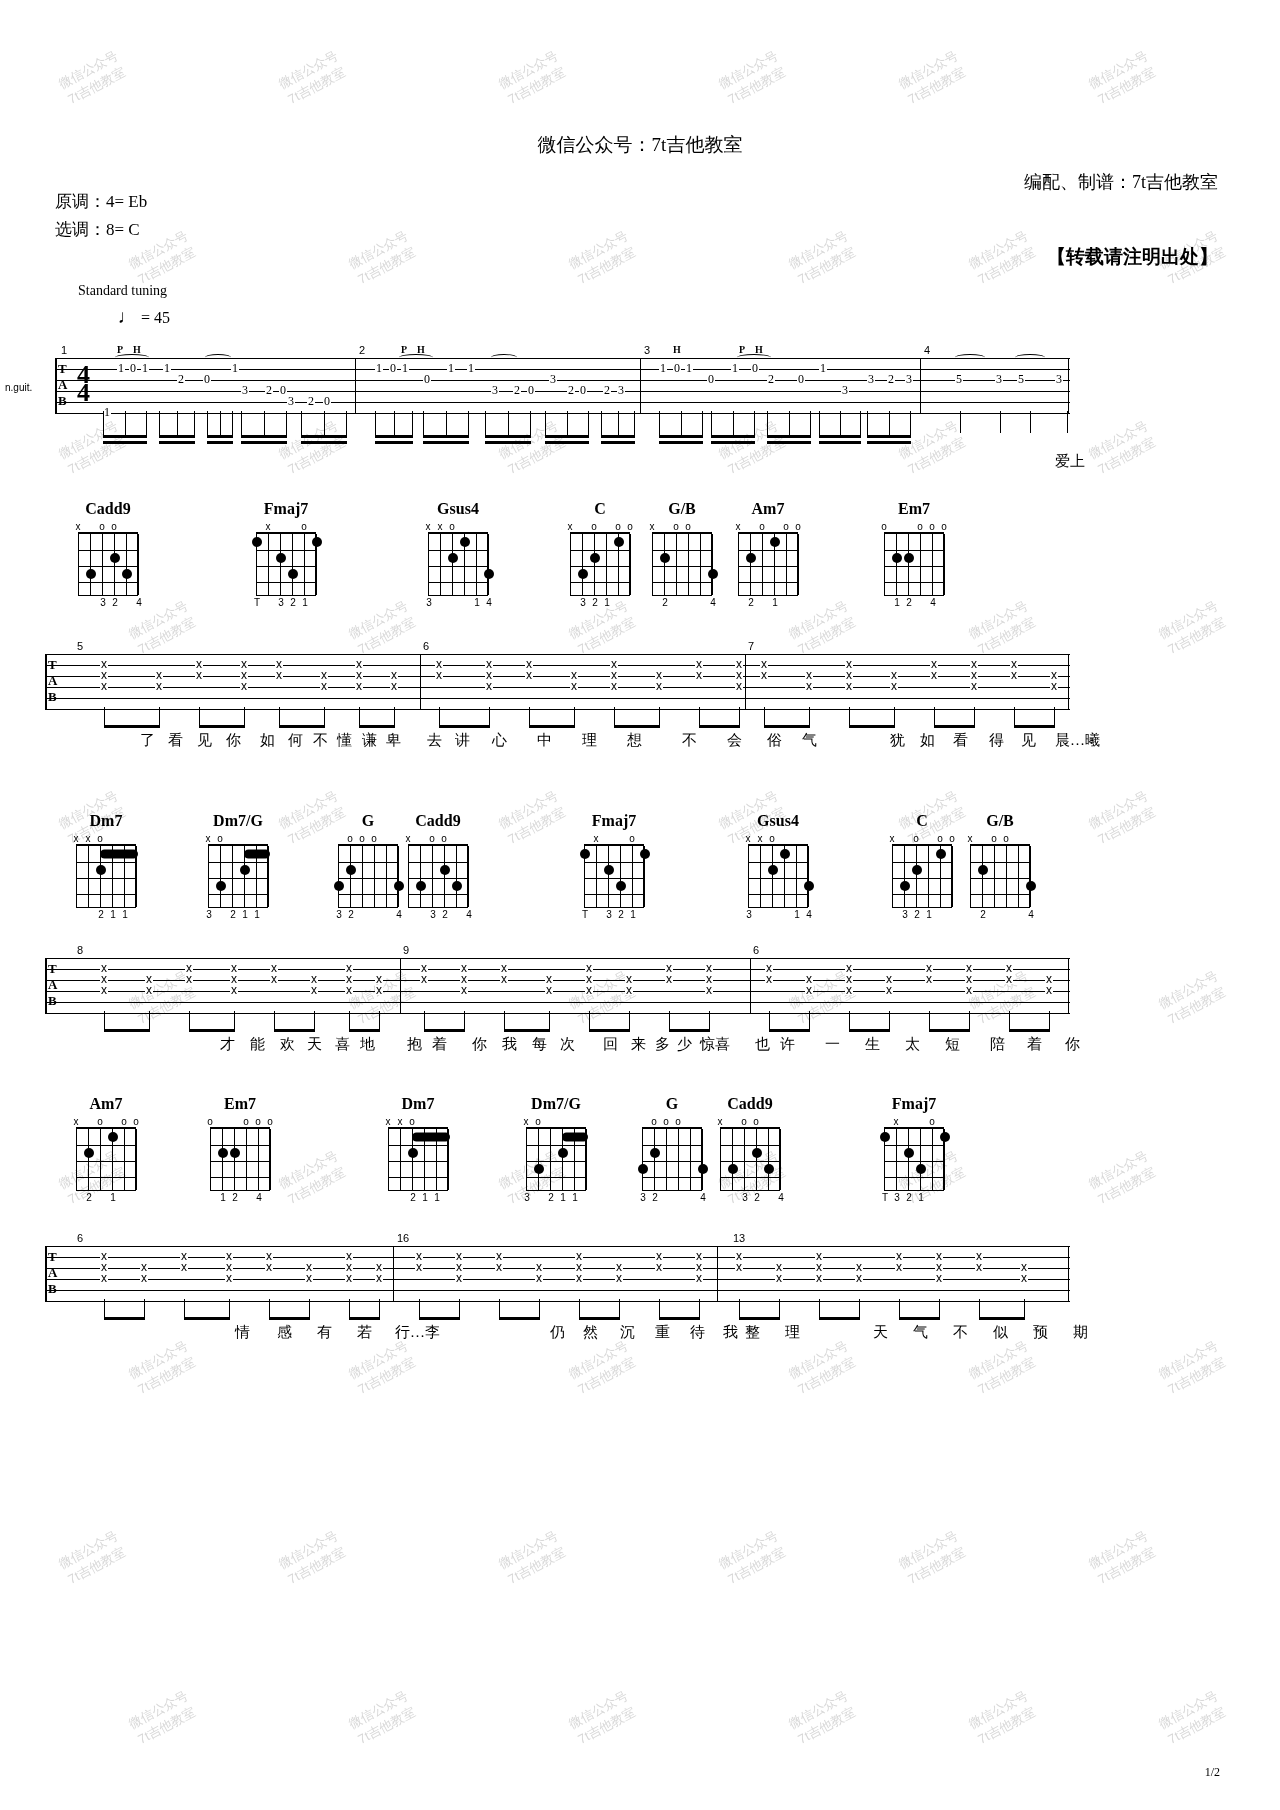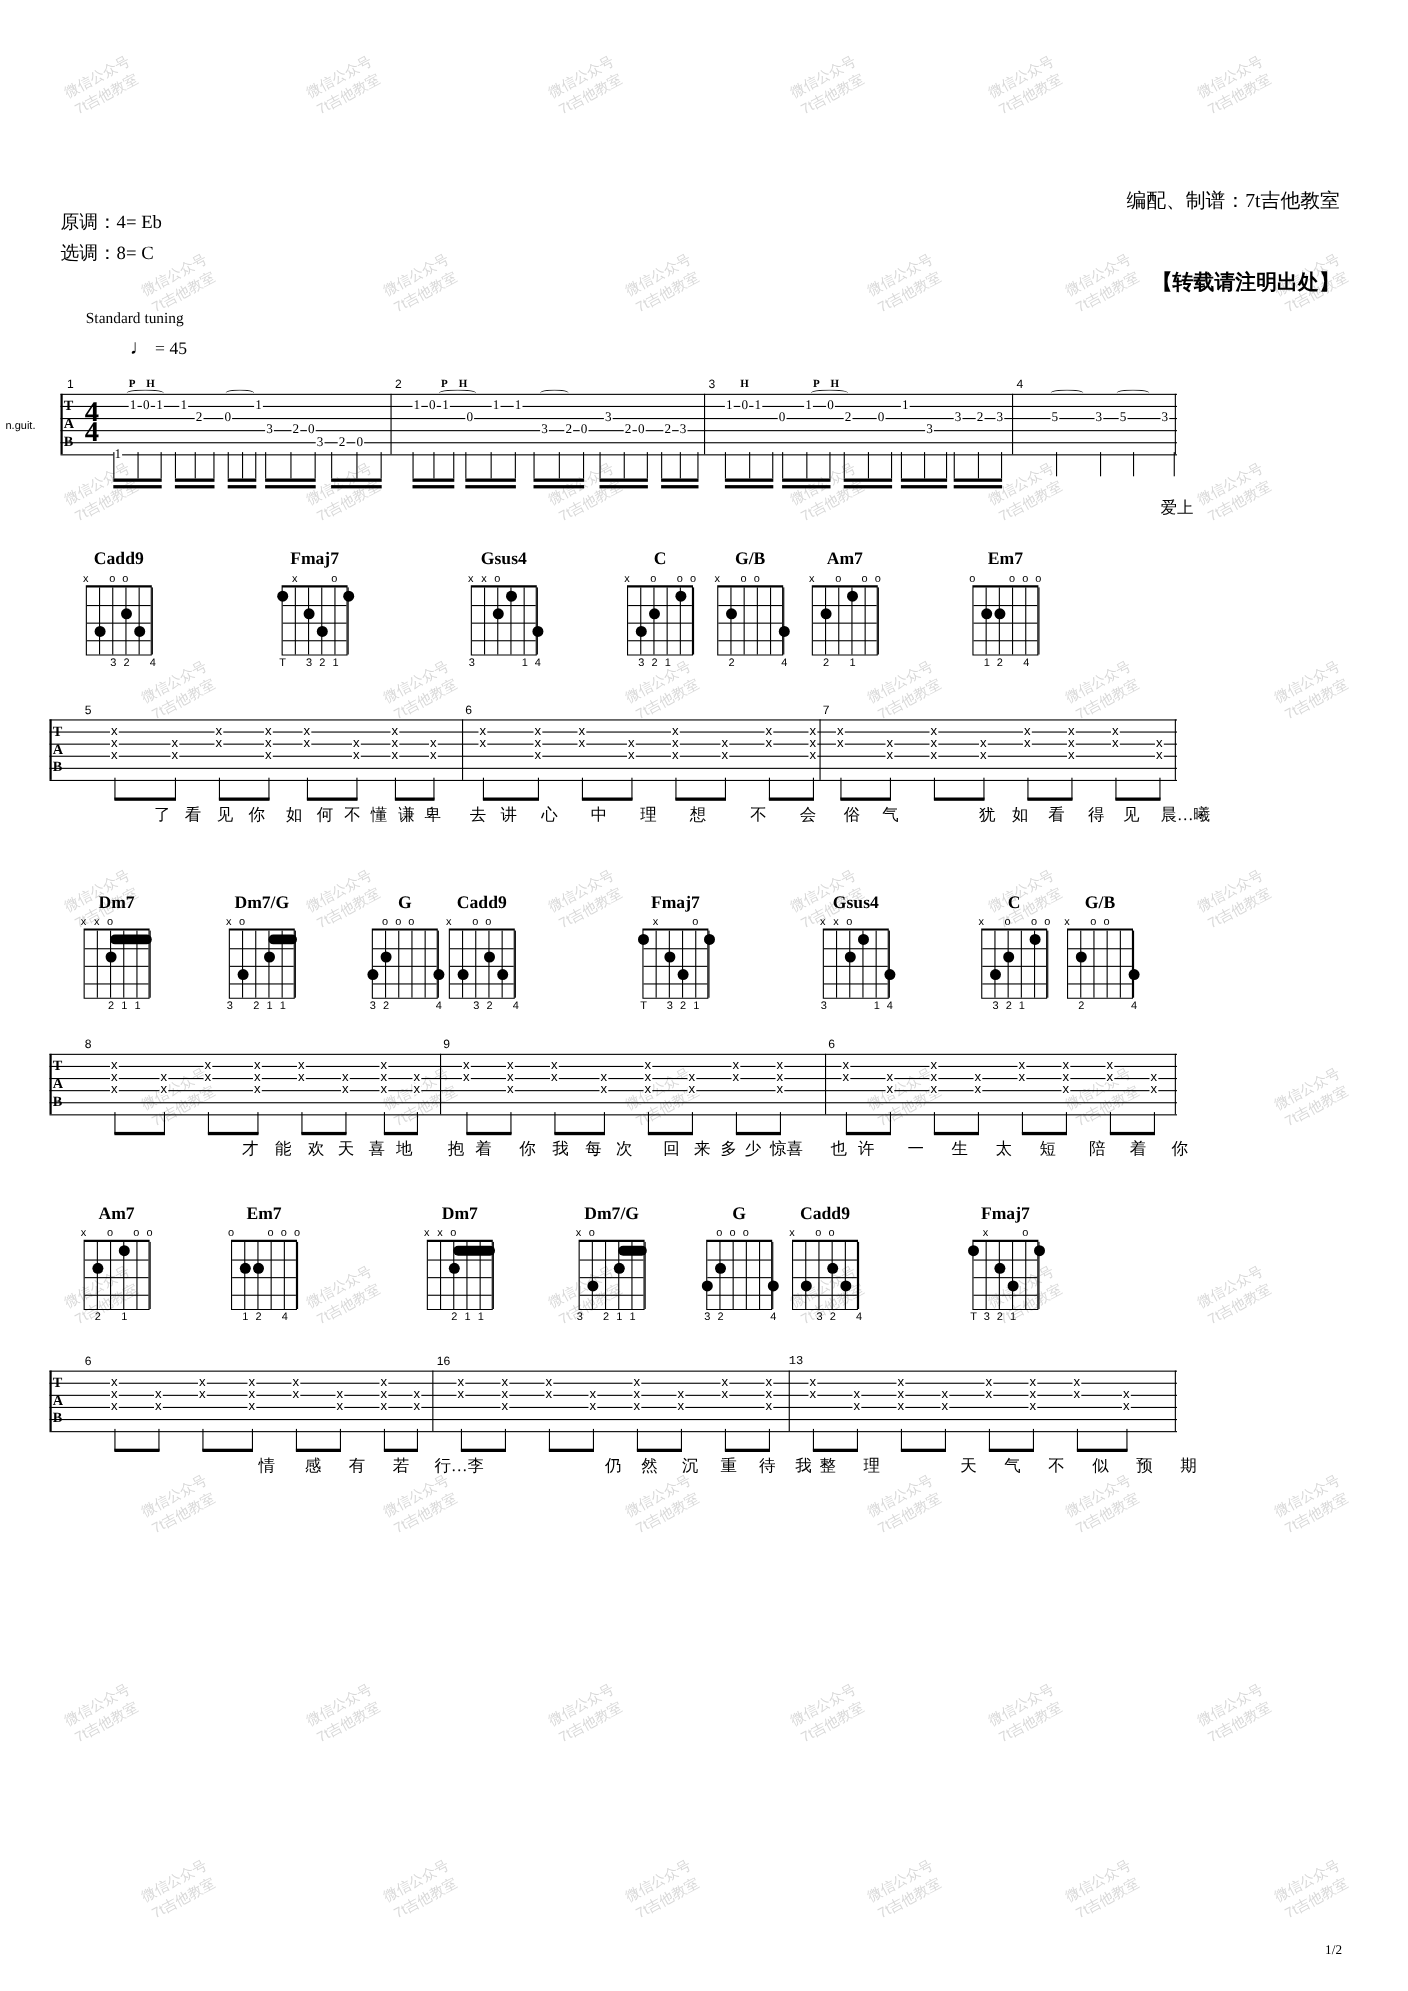--- a/index.html
+++ b/index.html
@@ -292,20 +292,21 @@
       <div class="wm" style="left: 970px; top: 1700px;">
         <div>微信公众号</div>
         <div>7t吉他教室</div>
       </div>
       <div class="wm" style="left: 1160px; top: 1700px;">
         <div>微信公众号</div>
         <div>7t吉他教室</div>
       </div>
     </div>
 
+  <div class="subtitle">微信公众号：7t吉他教室</div>
   <div class="credit">编配、制谱：7t吉他教室</div>
   <div class="keyinfo">
     <div>原调：4= Eb</div>
     <div>选调：8= C</div>
   </div>
   <div class="repost">【转载请注明出处】</div>
   <div class="tuning">Standard tuning</div>
   <div class="tempo"><span class="note">♩</span> <span>= 45</span></div>
   <div class="pagenum">1/2</div>
 
@@ -1334,21 +1335,21 @@
         <div class="sline" style="top: 73px;"></div>
         <div class="bar" style="left: 0px; top: 18px; height: 55px; width: 2px;"></div>
         <div class="tabword" style="top: 21px;">T</div>
         <div class="tabword" style="top: 37px;">A</div>
         <div class="tabword" style="top: 53px;">B</div>
         <div class="bar" style="left: 348px; top: 18px; height: 55px;"></div>
         <div class="bar" style="left: 672px; top: 18px; height: 55px;"></div>
         <div class="bar" style="left: 1023px; top: 18px; height: 55px;"></div>
         <div class="measnum" style="left: 32px; top: 4px;">6</div>
         <div class="measnum" style="left: 352px; top: 4px;">16</div>
-        <div class="measnum" style="left: 672px; top: 4px; font-family: Liberation Mono, monospace;">13</div>
+        <div class="measnum" style="left: 688px; top: 4px;">13</div>
         <div class="xg" style="left: 55px; top: 23px;">x</div>
         <div class="xg" style="left: 55px; top: 34px;">x</div>
         <div class="xg" style="left: 55px; top: 45px;">x</div>
         <div class="stem" style="left: 59px; top: 71px; height: 20px;"></div>
         <div class="xg" style="left: 95px; top: 34px;">x</div>
         <div class="xg" style="left: 95px; top: 45px;">x</div>
         <div class="stem" style="left: 99px; top: 71px; height: 20px;"></div>
         <div class="xg" style="left: 135px; top: 23px;">x</div>
         <div class="xg" style="left: 135px; top: 34px;">x</div>
         <div class="stem" style="left: 139px; top: 71px; height: 20px;"></div>

